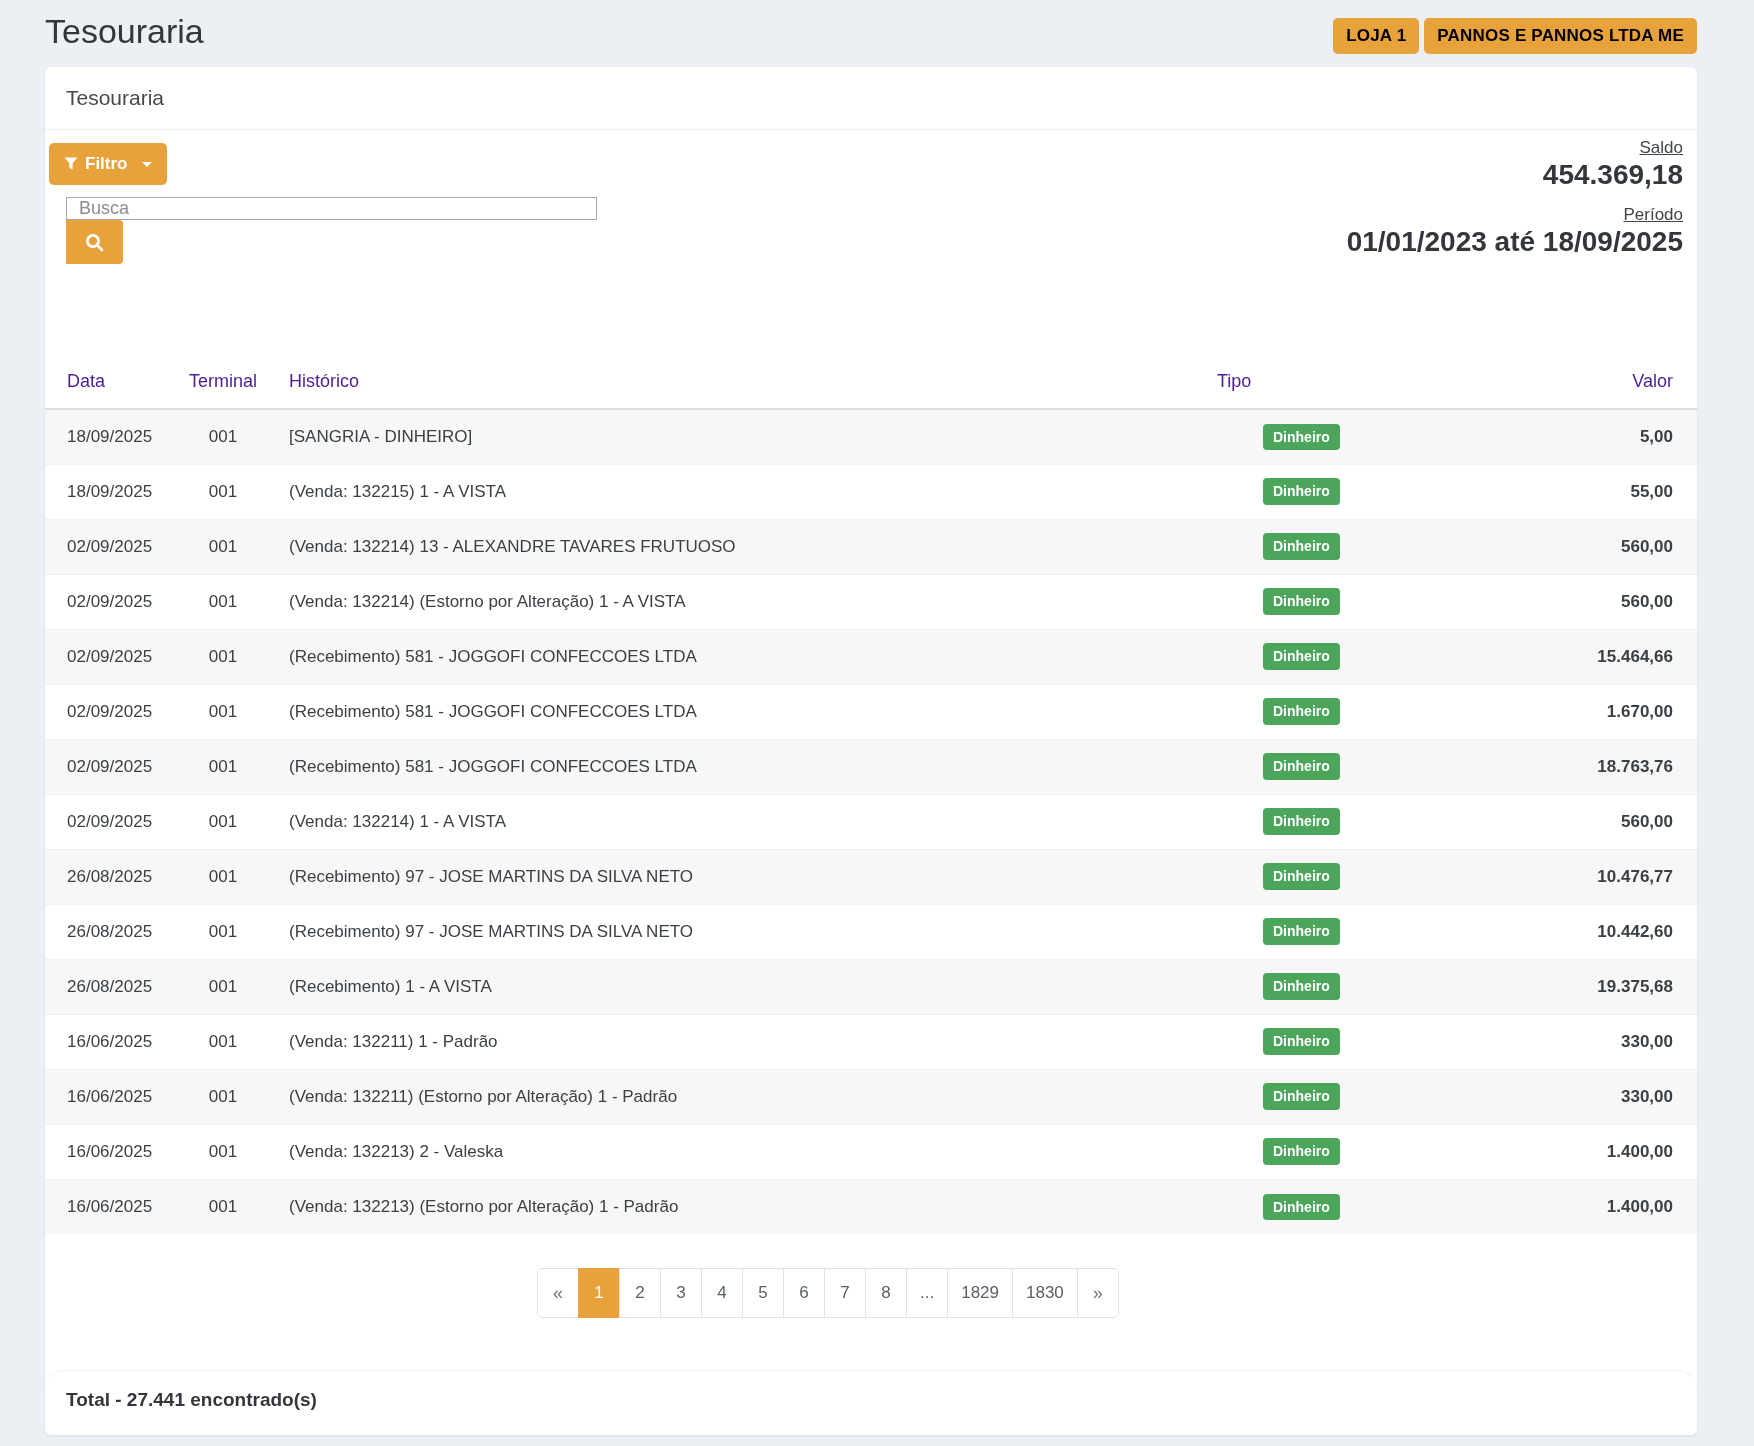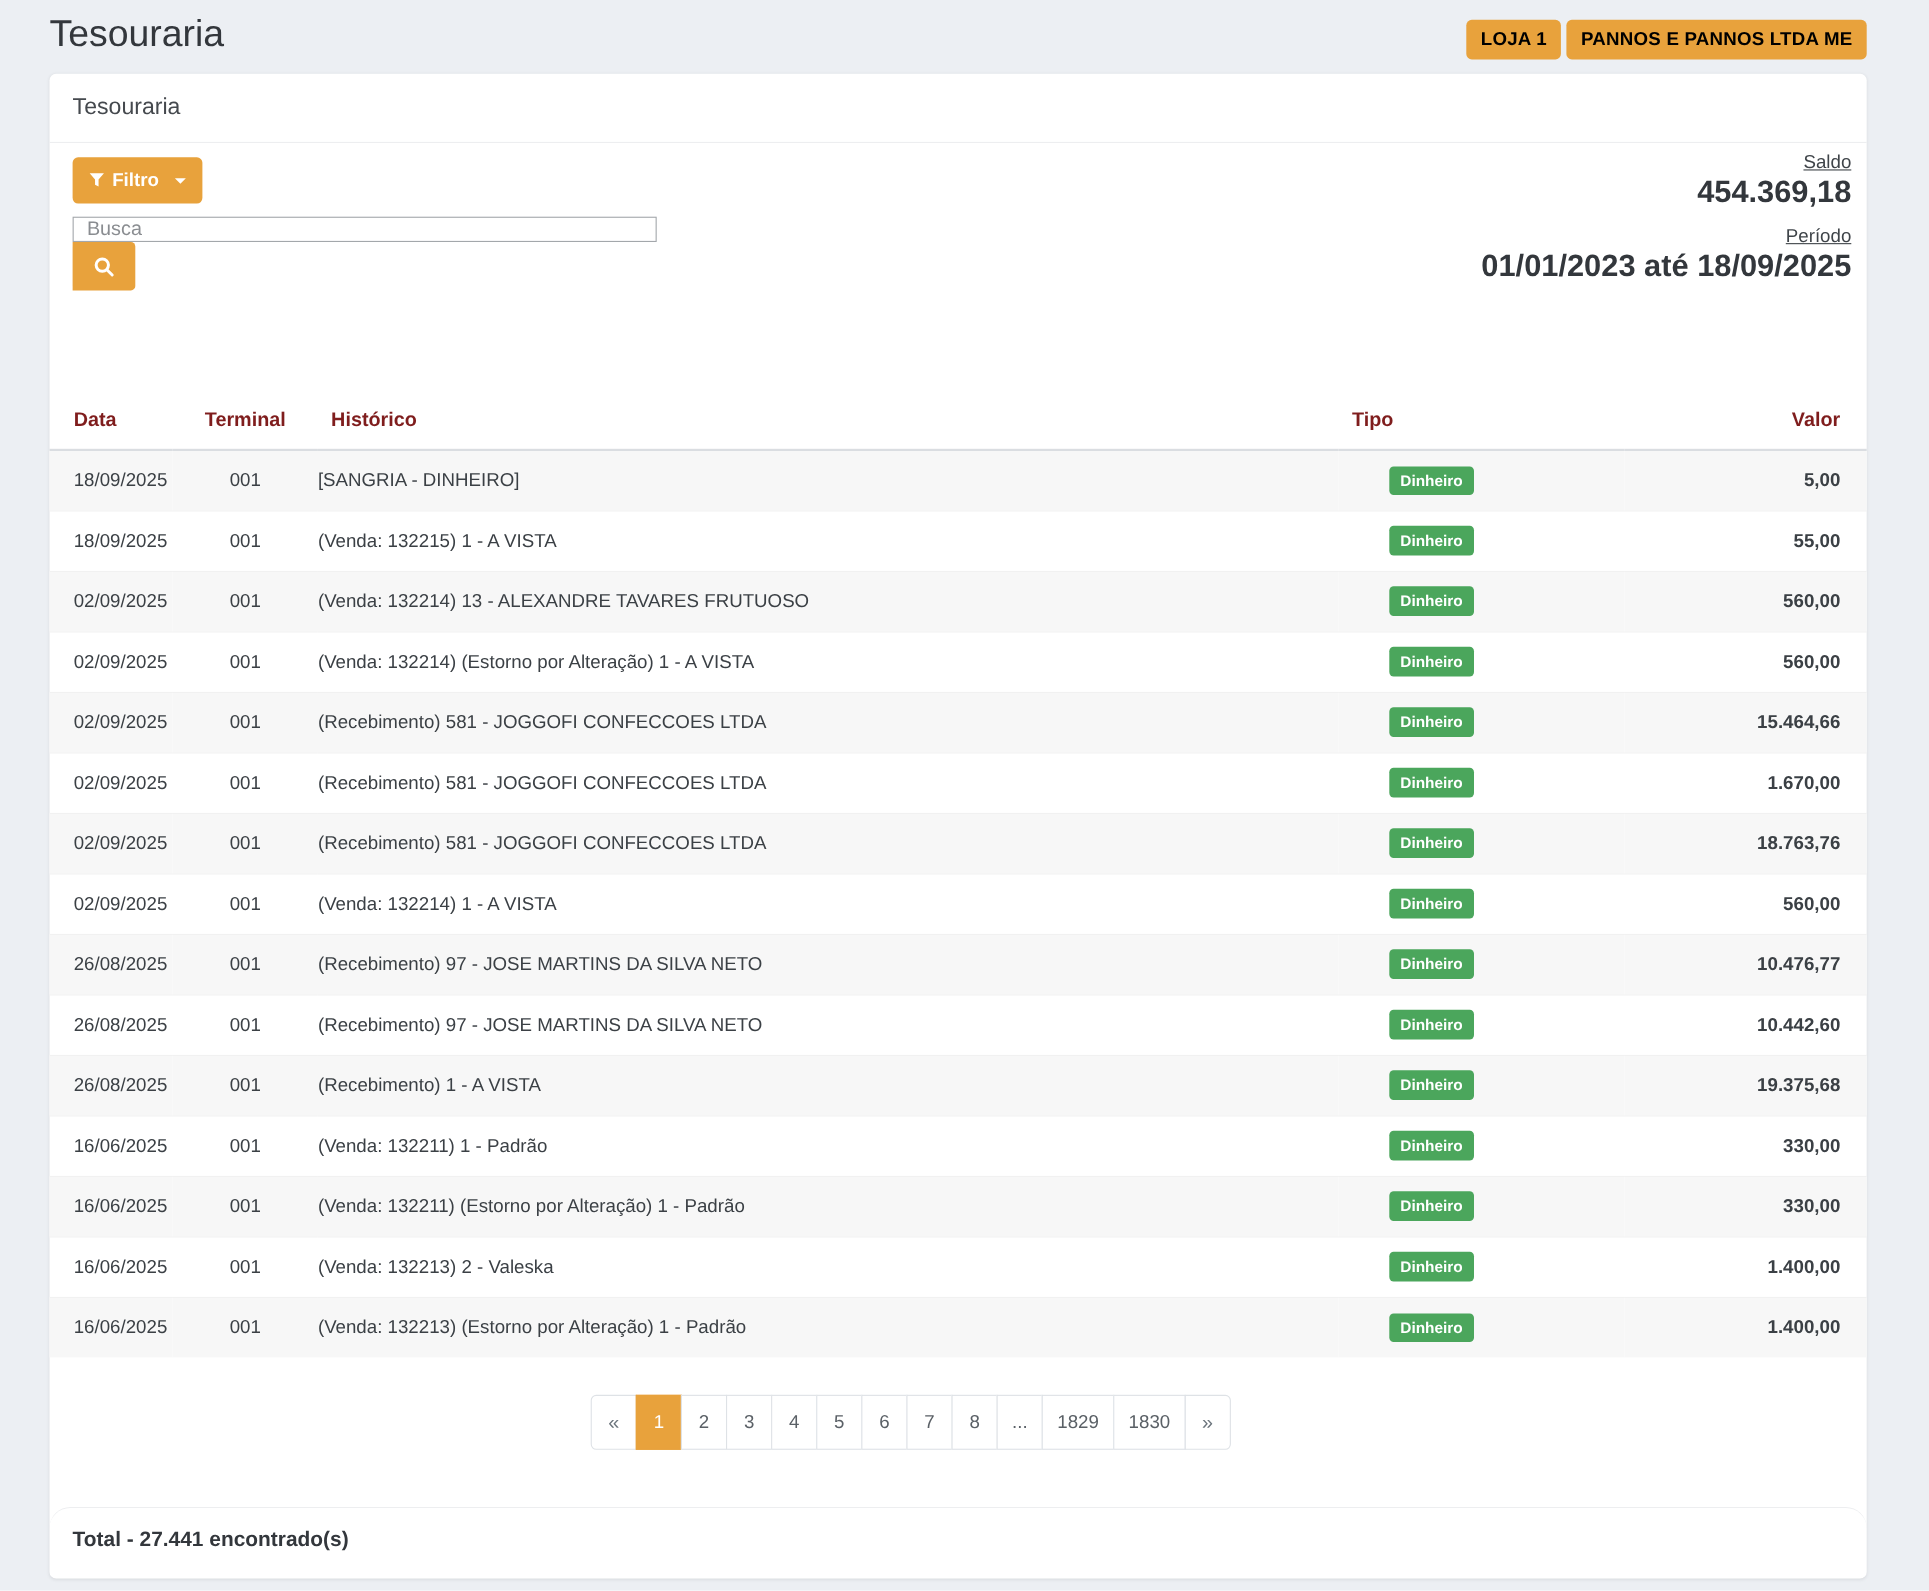--- a/index.html
+++ b/index.html
@@ -18,21 +18,21 @@
     background:#e8a23c; color:#000000; font-weight:700; font-size:17px;
     padding:8px 13px; border-radius:5px; border:none; cursor:pointer;
     font-family:"Liberation Sans", sans-serif; letter-spacing:.2px;
   }
   
   .card { margin:13px 57px 0 45px; background:#fff; border-radius:6px; box-shadow:0 1px 3px rgba(0,0,0,.08); }
   .card-header { padding:19px 21px; font-size:21px; color:#45494e; border-bottom:1px solid #edeef0; }
   .card-body { position:relative; padding:13px 0 0 0; }
   
   .filtro-btn {
-    margin-left:21px; display:inline-flex; align-items:center;
+    margin-left:4px; display:inline-flex; align-items:center;
     background:#e8a23c; border:none; color:#fff; font-size:17px; font-weight:700;
     padding:0 15px; height:42px; border-radius:5px; cursor:pointer;
     font-family:"Liberation Sans", sans-serif;
   }
   .funnel-icon { margin-right:7px; display:inline-flex; }
   .caret-down { width:0; height:0; border-left:5px solid transparent; border-right:5px solid transparent; border-top:5px solid #fff; margin-left:14px; }
   
   .search-row { display:flex; margin:12px 0 0 21px; width:531px;flex-direction:column; }
   .search-input {
     flex:1; height:44px; border:1px solid #a3a7ab; padding:0 12px; font-size:18px;
@@ -44,21 +44,21 @@
     border-radius:0 4px 4px 0; display:flex; align-items:center; justify-content:center;
   }
   
   .summary { position:absolute; top:8px; right:14px; text-align:right; }
   .summary-label { font-size:17px; color:#3f4449;text-decoration:underline; }
   .summary-value { font-size:28px; font-weight:700; color:#33373c; line-height:1.2; }
   .summary-label + .summary-value { margin-top:0; }
   .summary .spacer { height:13px; }
   
   table.tx { width:100%; border-collapse:collapse; margin-top:91px; table-layout:fixed; }
-  .tx th { font-size:18px; font-weight:700; color:#7f1d1d; padding:16px 12px; text-align:left; border-bottom:2px solid #dadde1; }
+  .tx th { font-size:18px; font-weight:400; color:#4c1d95; padding:16px 0; text-align:left; border-bottom:2px solid #dadde1; }
   .tx th.col-data { padding-left:22px; }
   .tx th.col-terminal, .tx td.cell-terminal { text-align:center; }
   .tx th.col-tipo, .tx td.cell-tipo { text-align:left; }
   .tx th.col-valor, .tx td.cell-valor { text-align:right; padding-right:24px; }
   .tx td { font-size:17px; color:#3b4045; height:55px; padding:0; vertical-align:middle; }
   .tx td.cell-data { padding-left:22px; }
   .tx tbody tr:nth-child(odd) { background:#f7f7f7; }
   .tx tbody tr + tr { border-top:1px solid #f1f1f1; }
   .tx td.cell-valor { font-weight:700; }
   .tipo-badge {

